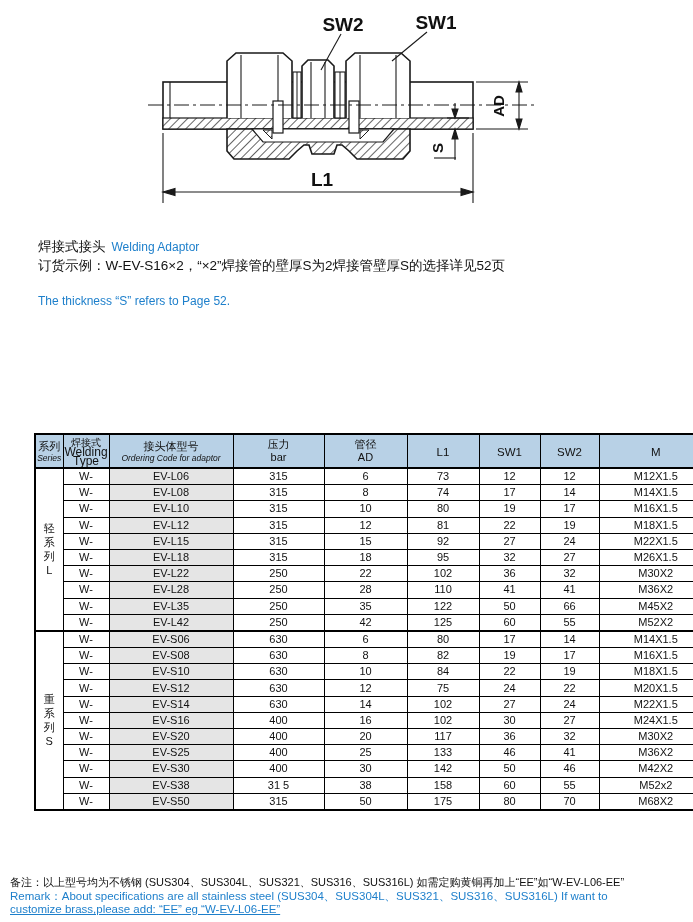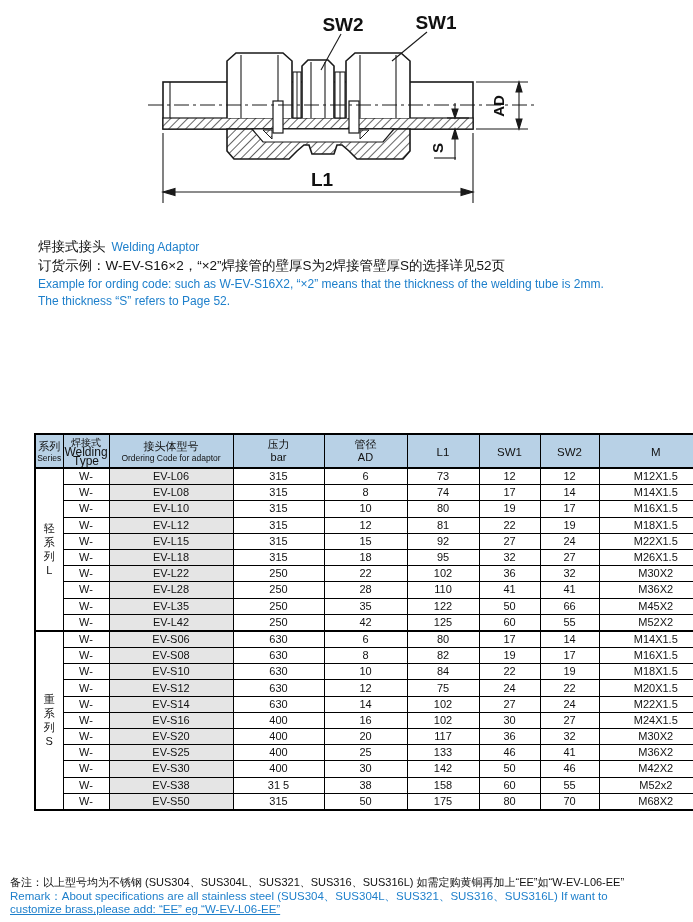--- a/index.html
+++ b/index.html
@@ -14,21 +14,21 @@
   #intro-line4{left:38px;top:294px;font-size:12px;}
   .blue{color:#1d7fcb;}
   
   table.spec{position:absolute;left:10px;top:433px;width:678px;border-collapse:collapse;
              table-layout:fixed;border:2px solid #000;margin-left:24px;}
   table.spec th,table.spec td{border:1px solid #000;text-align:center;vertical-align:middle;
              padding:0;overflow:hidden;}
   table.spec thead th{background:#b8d1e6;height:32px;font-weight:normal;border-bottom:2px solid #000;}
   table.spec td{height:15.2px;font-size:11px;line-height:1;}
   .h-zh{display:block;font-size:11px;line-height:13px;}
-  .h-en{display:block;font-size:8.5px;line-height:10px;}
+  .h-en{display:block;font-size:8.5px;line-height:10px;font-style:italic;}
   .h-zh2{display:block;font-size:10px;line-height:11px;}
   .h-en2{display:block;font-size:12px;line-height:9px;}
   .h-one{font-size:11.5px;}
   td.code-cell{background:#e5e5e5;}
   tr.sec2 td{border-top:2px solid #000;}
   td.series-cell{background:#fff;}
   td.series-cell div{font-size:11px;line-height:14px;}
   
   #footer-line1{left:10px;top:875px;font-size:11px;}
   #footer-line2{left:10px;top:889px;font-size:11.5px;}
@@ -115,21 +115,20 @@
       <text x="504" y="106" font-size="15" text-anchor="middle" transform="rotate(-90 504 106)">AD</text>
       <text x="443" y="148" font-size="15" text-anchor="middle" transform="rotate(-90 443 148)">S</text>
       <text x="322" y="186" font-size="19" text-anchor="middle">L1</text>
     </g>
   </svg>
 
   <div id="intro-line1" class="abs">
     <span>焊接式接头</span><span class="en blue">Welding Adaptor</span>
   </div>
   <div id="intro-line2" class="abs">订货示例：W-EV-S16×2，“×2”焊接管的壁厚S为2焊接管壁厚S的选择详见52页</div>
-  <div id="intro-line3" class="abs blue">Example for ording code: such as W-EV-S16X2,  “×2”  means that the thickness of the welding tube is 2mm.</div>
   <div id="intro-line4" class="abs blue">The thickness  “S”  refers to Page 52.</div>
 
   <table class="spec">
     <colgroup>
       <col style="width:28px">
         <col style="width:46px">
         <col style="width:124px">
       <col style="width:91px">
         <col style="width:83px">
         <col style="width:72px">

